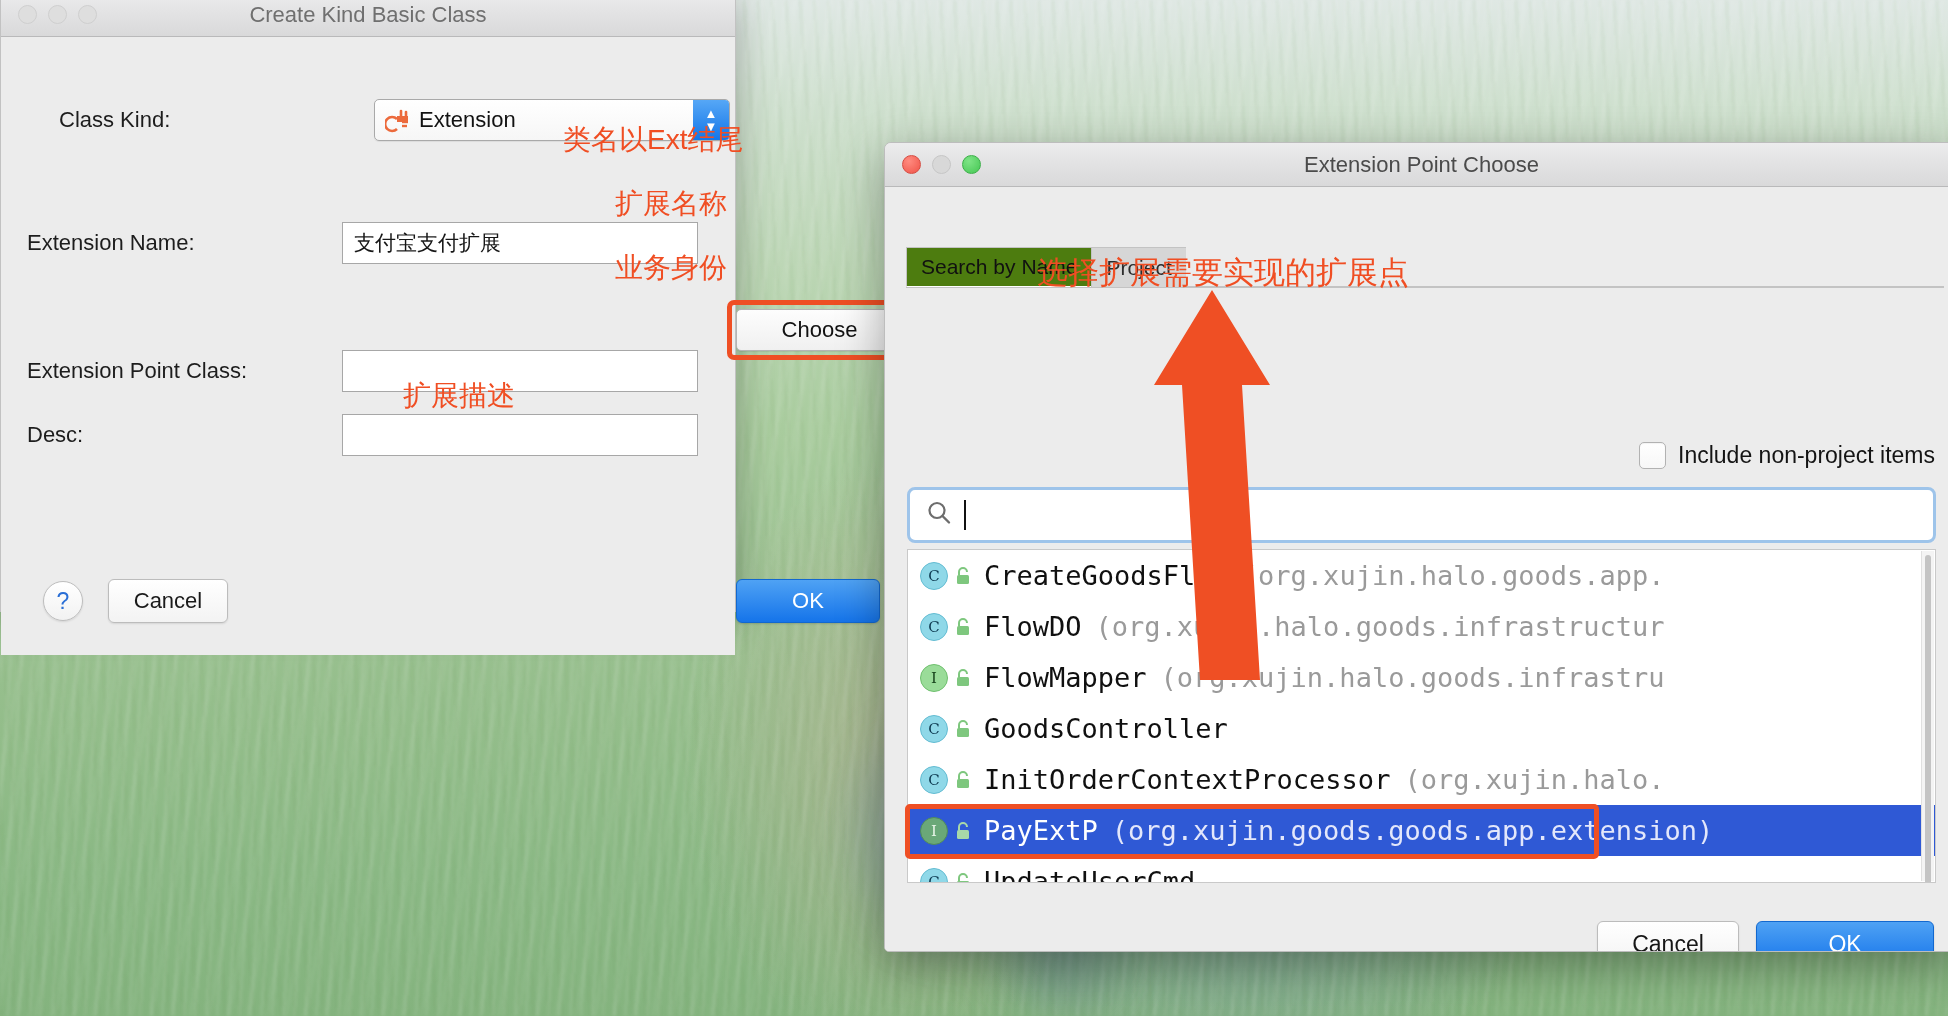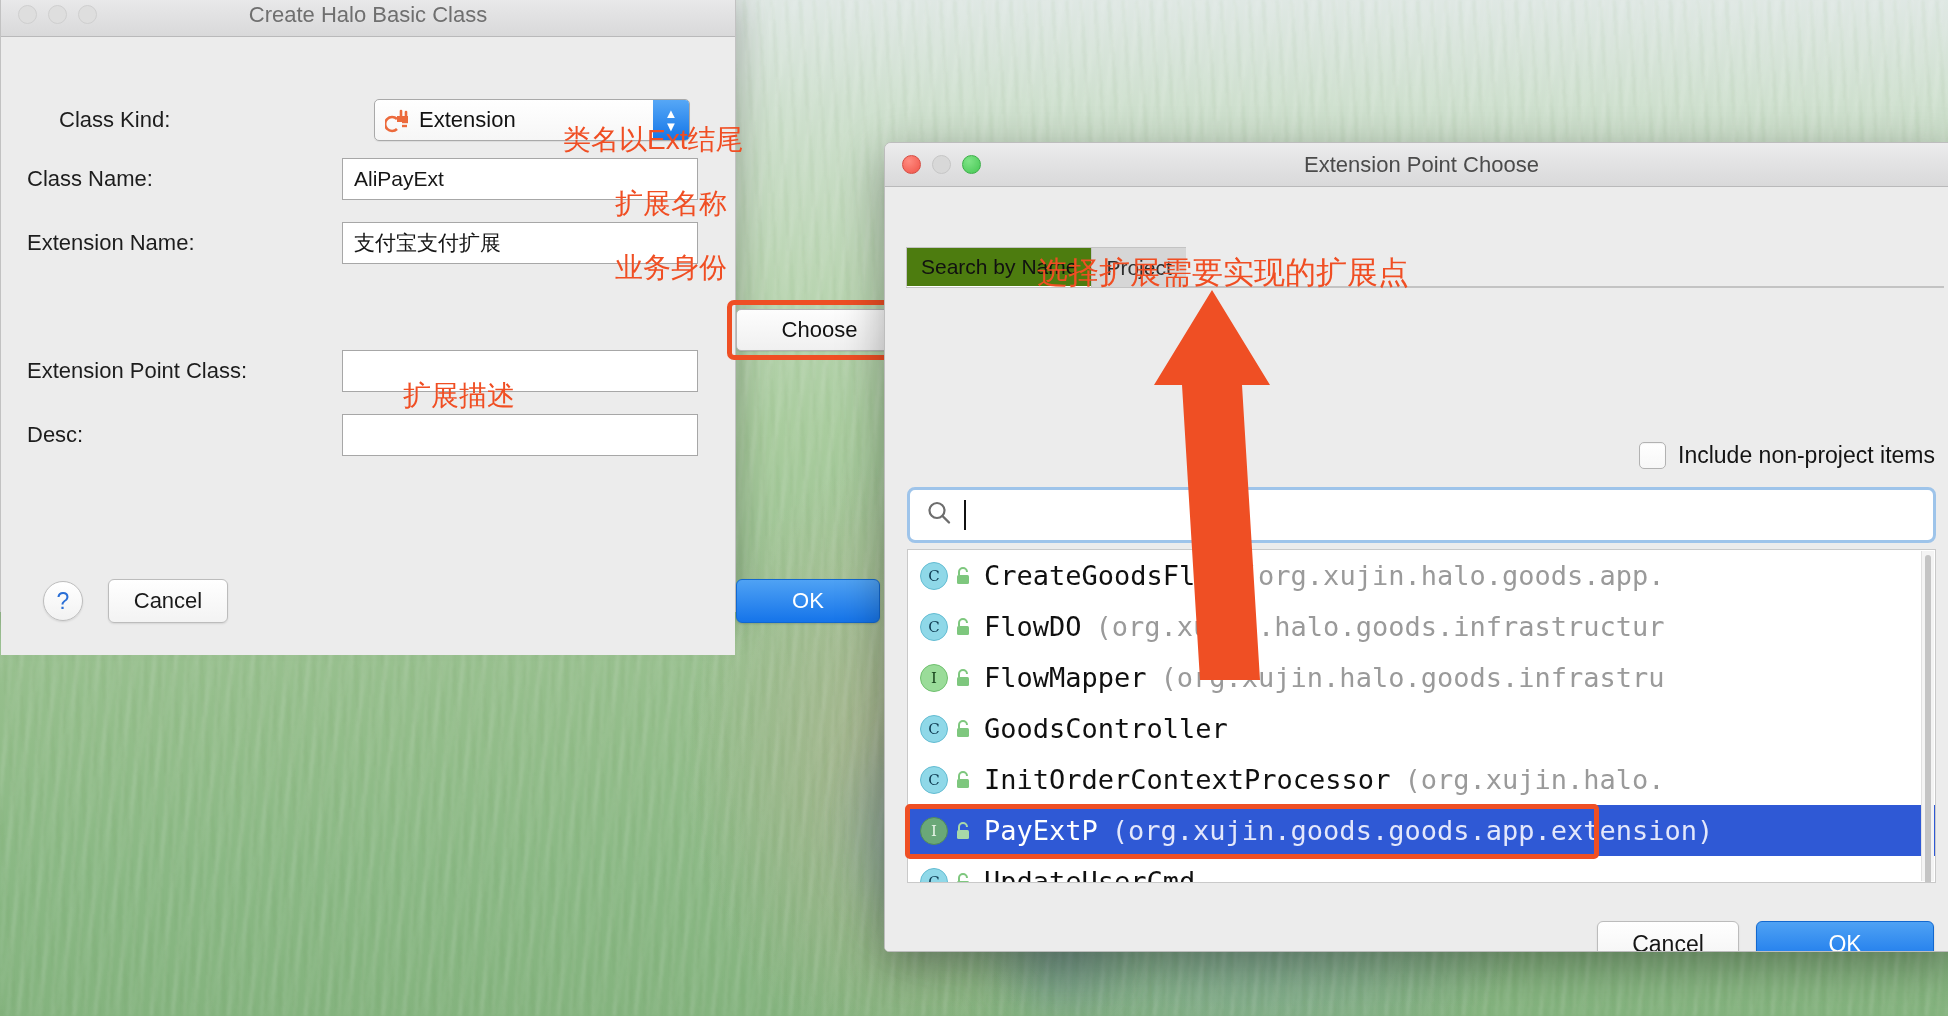--- a/index.html
+++ b/index.html
@@ -87,21 +87,21 @@
     background: #fff; border: 1px solid #a7a7a7;
     font-size: 21px; color: #161616;
     padding: 0 11px; line-height: 40px;
     white-space: nowrap; overflow: hidden;
   }
   .finput.epc { width: 356px; }
 
   
   #combo {
     position: absolute; left: 341px; top: 0;
-    width: 316px; height: 42px;
+    width: 356px; height: 42px;
     background: linear-gradient(to bottom,#ffffff,#f6f6f6);
     border: 1px solid #a9a9a9; border-radius: 5px;
     display: flex; align-items: center;
     box-shadow: 0 1px 1px rgba(0,0,0,0.07);
   }
   #combo .plugicon {
     width: 26px; height: 26px; margin-left: 10px; position: relative; flex: none;
   }
   #combo .plugicon svg { display: block; }
   #combo .ctext { font-size: 22px; color: #121212; margin-left: 8px; }
@@ -299,21 +299,21 @@
   <div id="blurfig"></div>
 </div>
 
 <div class="window" id="win-create">
   <div class="titlebar">
     <div class="traffic">
       <div class="tl inactive"></div>
       <div class="tl inactive"></div>
       <div class="tl inactive"></div>
     </div>
-    <div class="wtitle">Create Halo Basic Class</div>
+    <div class="wtitle">Create Kind Basic Class</div>
   </div>
 
   <div id="create-body">
 
     <div class="frow" style="top:62px;margin-left:32px;">
       <div class="flabel">Class Kind:</div>
       <div id="combo">
         <span class="plugicon">
           <svg width="26" height="26" viewBox="0 0 26 26">
             <path d="M16 4 L16 9" stroke="#ec6a3c" stroke-width="2.6" fill="none" stroke-linecap="round"></path>
@@ -325,24 +325,20 @@
           </svg>
         </span>
         <span class="ctext">Extension</span>
         <span class="stepper">
           <span class="ar">▲</span>
           <span class="ar">▼</span>
         </span>
       </div>
     </div>
 
-    <div class="frow" style="top:121px;">
-      <div class="flabel">Class  Name:</div>
-      <div class="finput">AliPayExt</div>
-    </div>
 
     <div class="frow" style="top:185px;">
       <div class="flabel">Extension Name:</div>
       <div class="finput">支付宝支付扩展</div>
     </div>
 
 
     <div class="frow" style="top:313px;">
       <div class="flabel">Extension Point Class:</div>
       <div class="finput epc"></div>

